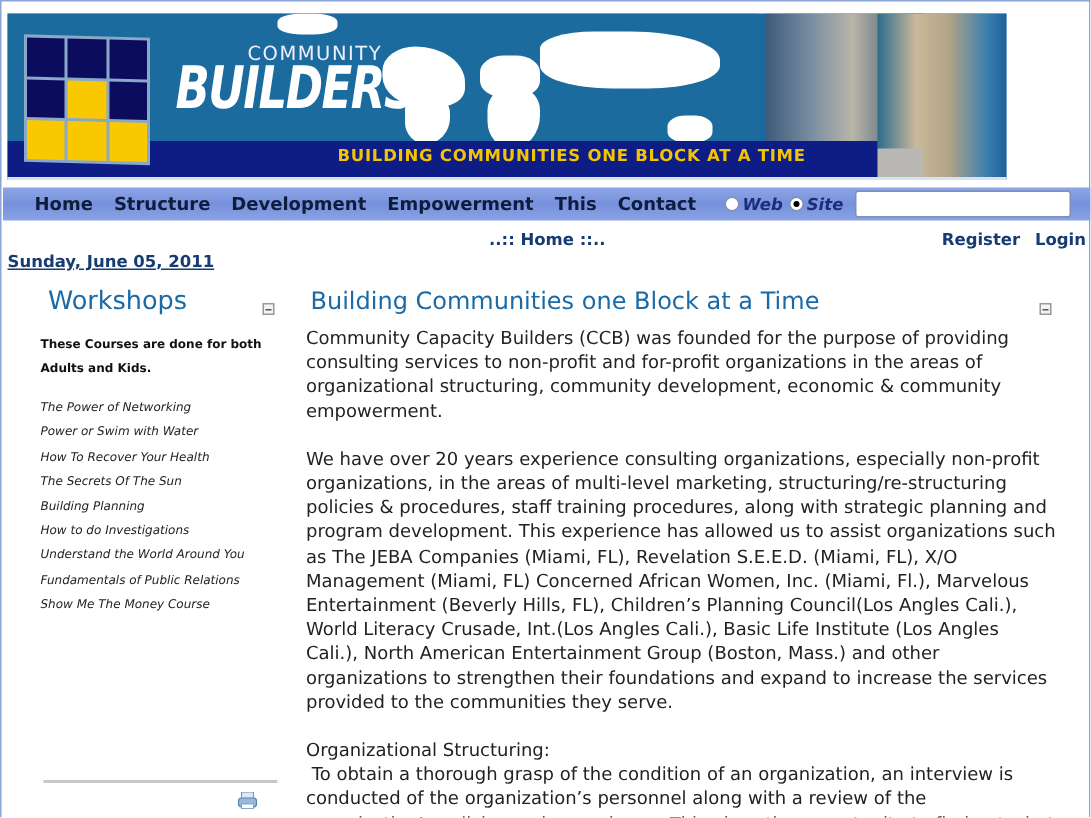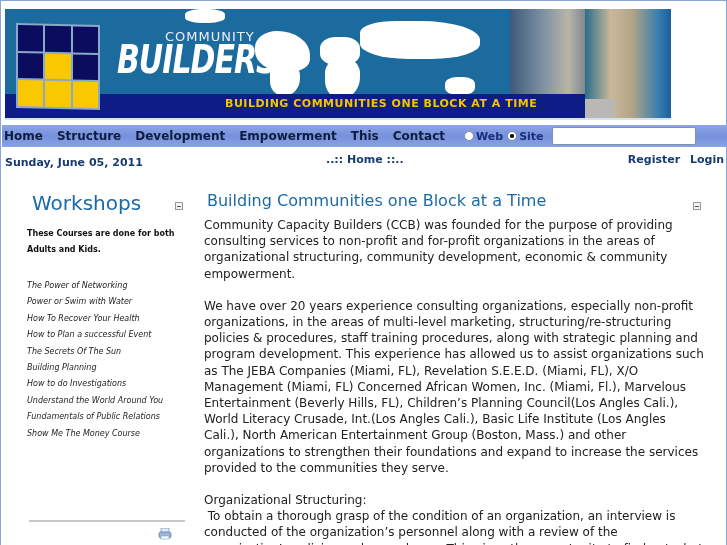--- a/index.html
+++ b/index.html
@@ -22,41 +22,41 @@
   .banner .logo .l2 { font-size: 20px; letter-spacing: 0.5px; line-height: 20px; }
   .banner .logo .l3 { font-size: 30px; font-weight: bold; font-style: italic; line-height: 32px; letter-spacing: -1px; transform: scaleY(1.3); }
   .banner .land { position: absolute; background: #ffffff; border-radius: 40%; }
   .banner .city { position: absolute; left: 505px; top: 0; width: 106px; height: 111px; background: linear-gradient(90deg, #3d5a7a 0%, #7b8fa3 30%, #b8b5a8 55%, #5e6f80 80%, #2e4a68 100%); }
   .banner .city2 { position: absolute; left: 580px; top: 0; width: 86px; height: 111px; background: linear-gradient(90deg, #2d6c8c 0%, #c9b99a 30%, #b2a486 55%, #3a7fb0 85%, #1c5f9a 100%); }
   .banner .road { position: absolute; left: 540px; top: 90px; width: 70px; height: 21px; background: #b9b8b4; }
 
   
   .navbar { position: absolute; left: 1px; top: 124px; width: 725px; height: 22px; background: linear-gradient(#8ea6e6, #7690dc 50%, #8aa3e5); display: flex; align-items: center; }
   .nav-item { font-weight: bold; font-size: 12px; color: #0f1d3c; padding: 0 7px; white-space: nowrap; cursor: pointer; }
-  .nav-item.first { padding-left: 2px; }
+  .nav-item.first { padding-left: 2px; margin-left: 19px; }
   .radio-group { display: flex; align-items: center; margin-left: 12px; font-size: 11px; font-weight: bold; color: #1a2f7a; }
   .radio { width: 10px; height: 10px; border-radius: 50%; background: #fff; border: 1px solid #8090b0; display: inline-block; margin-right: 2px; position: relative; }
   .radio.checked::after { content: ""; position: absolute; left: 2px; top: 2px; width: 4px; height: 4px; border-radius: 50%; background: #000; }
-  .radio-label { margin-right: 4px; }
+  .radio-label { margin-right: 4px; font-style: italic; }
   .search-input { margin-left: 4px; width: 144px; height: 18px; border: 1px solid #7f8fb8; background: #fff; border-radius: 2px; }
 
   
   .subbar { position: absolute; left: 1px; top: 148px; width: 725px; height: 22px; font-size: 11px; font-weight: bold; color: #173c72; }
-  .date { position: absolute; left: 3px; top: 7px; }
+  .date { position: absolute; left: 3px; top: 19px; text-decoration: underline; }
   .crumb { position: absolute; left: 324px; top: 4px; }
   .auth { position: absolute; right: 3px; top: 4px; }
   .auth span { margin-left: 6px; cursor: pointer; }
 
   
   .left { position: absolute; left: 26px; top: 190px; width: 160px; }
-  .panel-title { font-size: 20px; color: #1a6aa8; padding-left: 5px; }
+  .panel-title { font-size: 17px; color: #1a6aa8; padding-left: 5px; }
   .collapse-icon { position: absolute; width: 8px; height: 8px; border: 1px solid #999; background: #f4f4f4; }
   .collapse-icon::after { content: ""; position: absolute; left: 1px; top: 3px; width: 4px; height: 1px; background: #555; }
   .intro { font-size: 8px; font-weight: bold; color: #111; line-height: 16px; margin-top: 11px; }
-  .course-list { margin-top: 20px; }
+  .course-list { margin-top: 10px; }
   .course { font-size: 8px; font-style: italic; color: #222; line-height: 16.4px; cursor: pointer; white-space: nowrap; }
   .course.wrap { white-space: normal; }
   .divider { position: absolute; left: 28px; top: 519px; width: 156px; height: 2px; background: #c8c8c8; }
   .print-icon { position: absolute; left: 157px; top: 527px; width: 14px; height: 12px; }
 
   
   .main { position: absolute; left: 203px; top: 190px; width: 500px; }
   .main-title { font-size: 16px; color: #1a6aa8; padding-left: 3px; white-space: nowrap; }
   .main-body { margin-top: 7px; font-size: 12px; color: #222; line-height: 16.2px; }
   .main-body p { margin-bottom: 16px; }
@@ -123,21 +123,20 @@
     </span>
   </div>
 
   <div class="left">
     <div class="panel-title">Workshops</div>
     <div class="intro" style="width:150px;">These Courses are done for both Adults and Kids.</div>
     <div class="course-list">
       <div class="course">The Power of Networking</div>
       <div class="course">Power or Swim with Water</div>
       <div class="course">How To Recover Your Health</div>
-      <div class="course">How to Plan a successful Event</div>
       <div class="course">The Secrets Of The Sun</div>
       <div class="course">Building Planning</div>
       <div class="course">How to do Investigations</div>
       <div class="course">Understand the World Around You</div>
       <div class="course">Fundamentals of Public Relations</div>
       <div class="course">Show Me The Money Course</div>
     </div>
   </div>
   <span class="collapse-icon" style="left:174px;top:201px;"></span>
   <div class="divider"></div>

